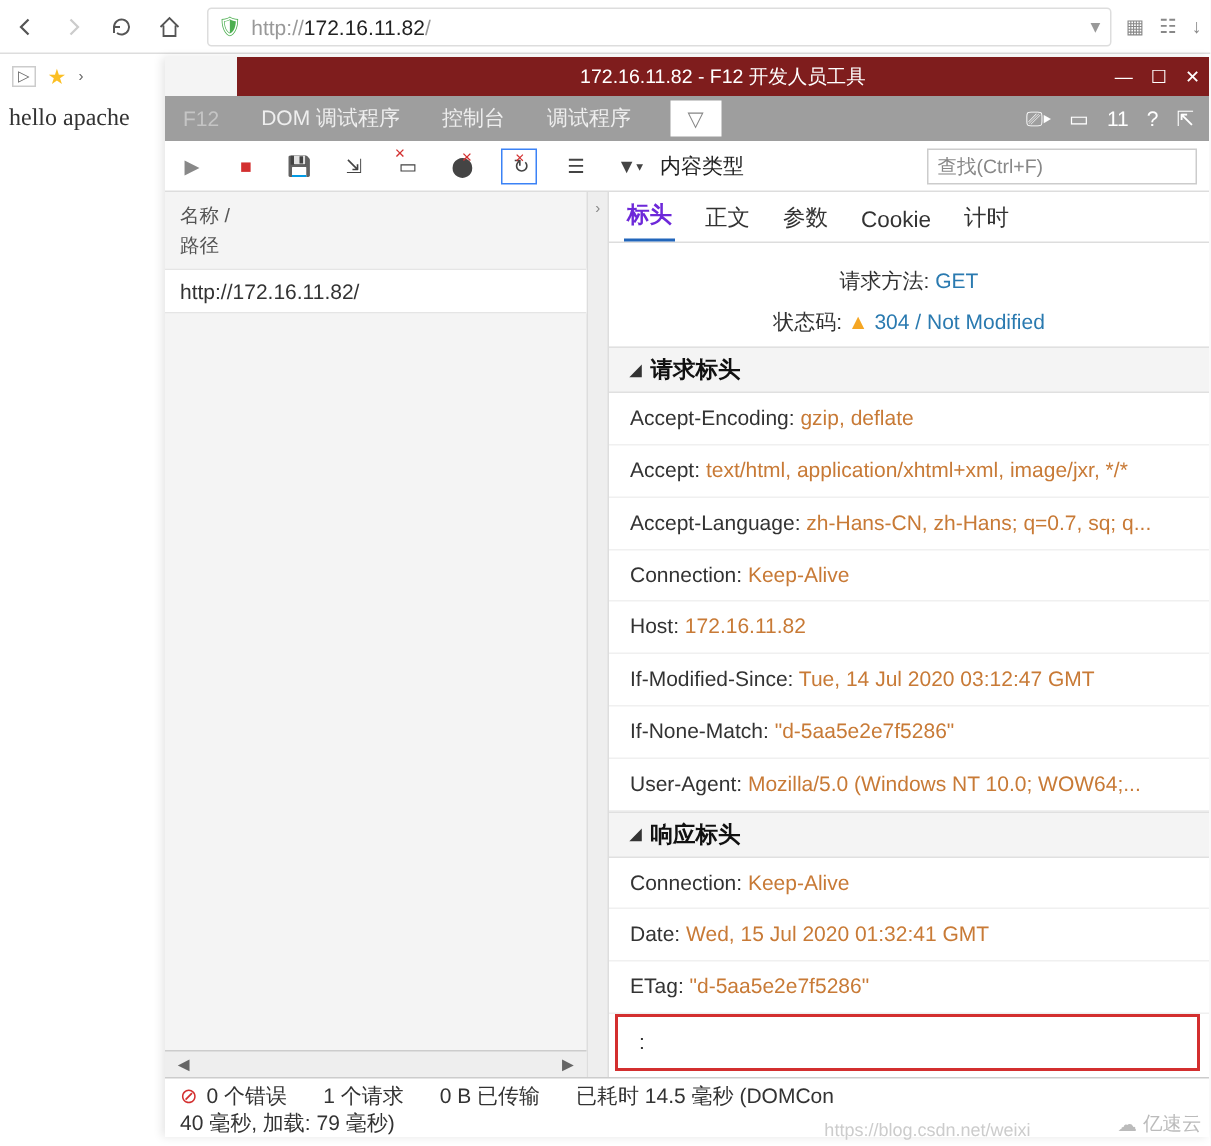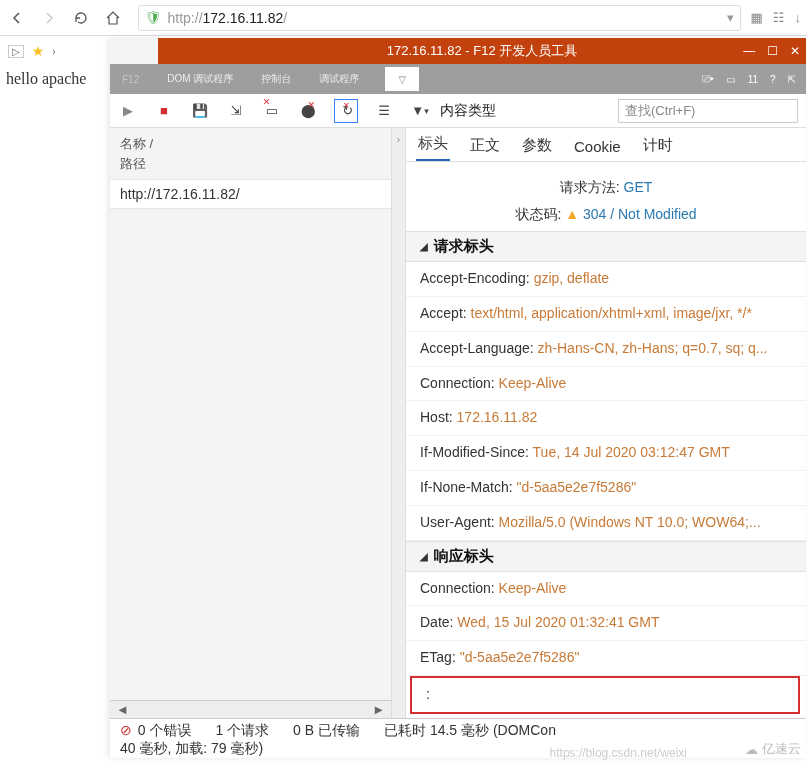--- a/index.html
+++ b/index.html
@@ -15,24 +15,24 @@
   .right-icons { display: flex; gap: 10px; color: #888; }
 
   .bookmark-bar { height: 30px; display: flex; align-items: center; padding: 0 8px; gap: 8px; font-size: 12px; }
   .star { color: #fbbf24; font-size: 14px; }
   .chevsm { color: #666; font-size: 10px; }
 
   .page-content { position: absolute; top: 70px; left: 6px; font-size: 16px; font-family: "Times New Roman", serif; }
 
   .devtools { position: absolute; top: 38px; left: 110px; width: 696px; height: 720px; background: #f4f4f4; box-shadow: -2px 0 6px rgba(0,0,0,0.1); display: flex; flex-direction: column; }
 
-  .devtools-title { height: 26px; background: #c2410c; color: #fff; display: flex; align-items: center; justify-content: center; position: relative; font-size: 13px; margin-left: 48px; }
+  .devtools-title { height: 26px; background: #7f1d1d; color: #fff; display: flex; align-items: center; justify-content: center; position: relative; font-size: 13px; margin-left: 48px; }
   .devtools-title .win-controls { position: absolute; right: 6px; display: flex; gap: 12px; color: #fff; font-size: 12px; }
 
-  .devtools-tabs { height: 30px; background: #9e9e9e; display: flex; align-items: center; padding: 0 10px; gap: 24px; color: #eee; font-size: 10px; }
+  .devtools-tabs { height: 30px; background: #9e9e9e; display: flex; align-items: center; padding: 0 10px; gap: 24px; color: #eee; font-size: 14px; }
   .dt-tab { cursor: pointer; padding: 4px 2px; }
   .dt-tab.f12 { color: #c5c5c5; }
   .dt-tab.active-icon { background: #fff; width: 34px; height: 24px; display: flex; align-items: center; justify-content: center; }
   .dt-tab-right { margin-left: auto; display: flex; gap: 12px; align-items: center; color: #fff; }
 
   .toolbar { height: 34px; background: #fff; border-bottom: 1px solid #ddd; display: flex; align-items: center; padding: 0 8px; gap: 16px; }
   .tb-btn { width: 20px; height: 20px; display: flex; align-items: center; justify-content: center; color: #444; cursor: pointer; }
   .tb-btn.play { color: #888; }
   .tb-btn.stop { color: #d32f2f; }
   .tb-btn.boxed { border: 1px solid #3b82f6; width: 24px; height: 24px; }
@@ -44,21 +44,21 @@
   .list-panel { width: 282px; background: #f4f4f4; display: flex; flex-direction: column; border-right: 1px solid #ddd; }
   .list-header { padding: 6px 10px; font-size: 13px; color: #555; line-height: 1.5; }
   .list-row { background: #fff; padding: 6px 10px; border-top: 1px solid #e5e5e5; border-bottom: 1px solid #e5e5e5; font-size: 14px; color: #333; cursor: pointer; }
   .list-scroll { margin-top: auto; height: 18px; background: #eee; border-top: 1px solid #ccc; display: flex; align-items: center; justify-content: space-between; padding: 0 6px; color: #666; }
 
   .collapse-strip { width: 14px; background: #eee; border-right: 1px solid #ddd; display: flex; align-items: flex-start; justify-content: center; color: #888; font-size: 10px; padding-top: 6px; cursor: pointer; }
 
   .detail-panel { flex: 1; background: #fff; display: flex; flex-direction: column; min-height: 0; }
   .detail-tabs { height: 34px; border-bottom: 1px solid #ddd; display: flex; align-items: flex-end; padding: 0 10px; gap: 18px; font-size: 15px; }
   .d-tab { padding: 6px 2px; color: #333; cursor: pointer; }
-  .d-tab.active { color: #404040; border-bottom: 2px solid #2266bb; }
+  .d-tab.active { color: #6d28d9; border-bottom: 2px solid #2266bb; font-weight: bold; }
 
   .detail-body { flex: 1; overflow-y: auto; padding: 8px 0; font-size: 14px; }
   .summary { padding: 4px 14px; line-height: 1.9; text-align: center; }
   .summary .label { color: #333; }
   .summary .val-blue { color: #2a7ab0; }
   .status-tri { color: #f5a623; }
 
   .section-hdr { background: #f4f4f4; border-top: 1px solid #e0e0e0; border-bottom: 1px solid #e0e0e0; padding: 5px 14px; font-size: 15px; font-weight: bold; color: #111; display: flex; align-items: center; gap: 6px; }
   .section-hdr .arrow { color: #333; font-size: 10px; }
 

